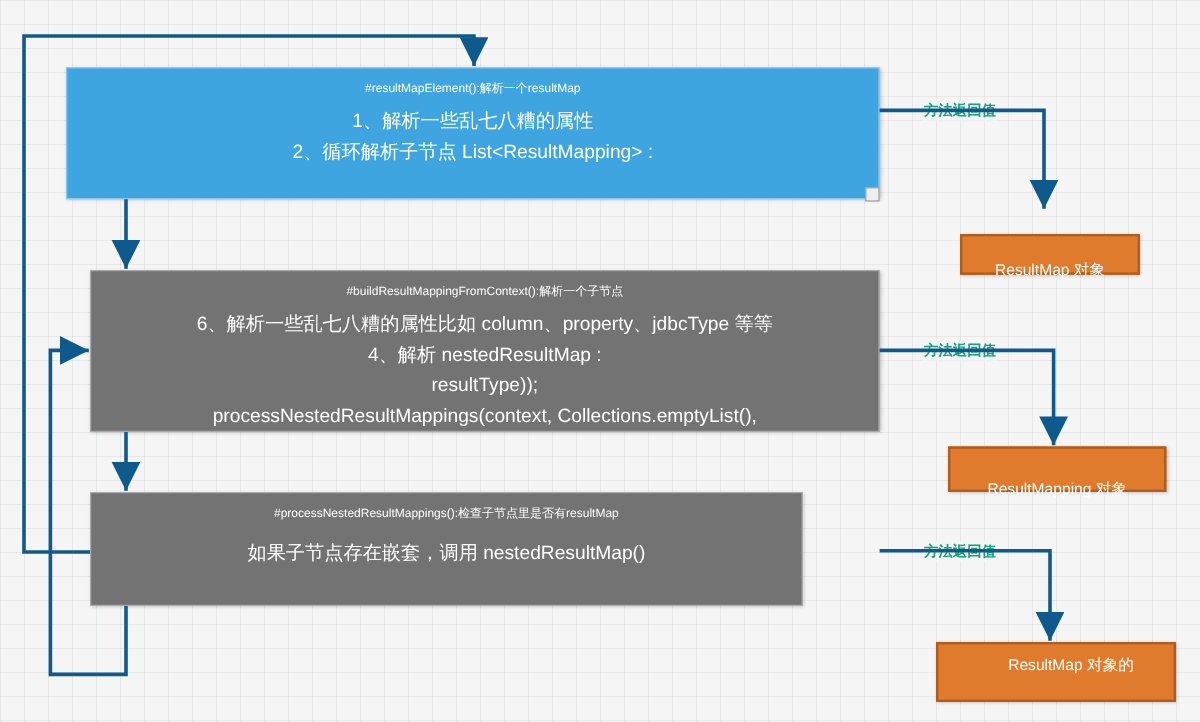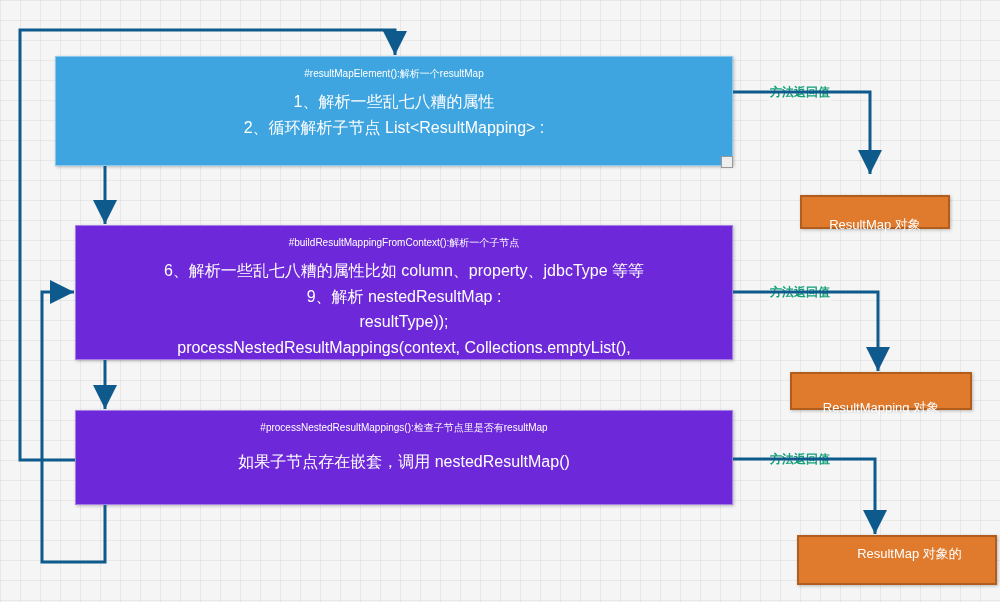--- a/index.html
+++ b/index.html
@@ -19,21 +19,21 @@
       position: absolute;
       color: #fff;
       padding: 10px 12px;
       text-align: center;
       border: 1px solid rgba(255,255,255,0.4);
       box-shadow: 1px 1px 3px rgba(0,0,0,0.25);
     }
     .node .title { font-size: 10px; margin-bottom: 8px; font-weight: normal; }
     .node .line { font-size: 16px; line-height: 1.6; }
     .blue { background-color: #3fa5e0; }
-    .teal { background-color: #6d28d9; }
+    .teal { background-color: #737373; }
     .orange { background-color: #e07b2e; border: 2px solid #b05d1d; }
     .orange .line { font-size: 13px; }
     .return-label {
       position: absolute;
       color: #15a07a;
       font-size: 12px;
       font-weight: bold;
       background: rgba(245,245,245,0.7);
       padding: 0 2px;
     }
@@ -61,40 +61,40 @@
 <div class="node blue" style="left:55px; top:56px; width:678px; height:110px;">
   <div class="title">#resultMapElement():解析一个resultMap</div>
   <div class="line">1、解析一些乱七八糟的属性</div>
   <div class="line">2、循环解析子节点 List&lt;ResultMapping&gt; :</div>
 </div>
 <div class="resize-handle" style="left:721px; top:156px;"></div>
 
 <div class="node teal" style="left:75px; top:225px; width:658px; height:135px;">
   <div class="title">#buildResultMappingFromContext():解析一个子节点</div>
   <div class="line">6、解析一些乱七八糟的属性比如 column、property、jdbcType 等等</div>
-  <div class="line">9、解析 nestedResultMap :</div>
+  <div class="line">4、解析 nestedResultMap :</div>
   <div class="line">resultType));</div>
   <div class="line">processNestedResultMappings(context, Collections.emptyList(),</div>
 </div>
 
-<div class="node teal" style="left:75px; top:410px; width:658px; height:95px;">
+<div class="node teal" style="left:75px; top:410px; width:594px; height:95px;">
   <div class="title">#processNestedResultMappings():检查子节点里是否有resultMap</div>
   <div style="height:6px;"></div>
   <div class="line">如果子节点存在嵌套，调用 nestedResultMap()</div>
 </div>
 
 <div class="node orange" style="left:800px; top:175px; width:150px; height:34px; padding-top:18px;margin-top:20px;">
   <div class="line">ResultMap 对象</div>
 </div>
 
 <div class="node orange" style="left:790px; top:372px; width:182px; height:34px; padding-top:24px;">
   <div class="line">ResultMapping 对象</div>
 </div>
 
-<div class="node orange" style="left:797px; top:535px; width:200px; height:50px; padding-top:7px;padding-left:37px;">
+<div class="node orange" style="left:780px; top:535px; width:200px; height:50px; padding-top:7px;padding-left:37px;">
   <div class="line">ResultMap 对象的</div>
 </div>
 
 <div class="return-label" style="left:768px; top:84px;">方法返回值</div>
 <div class="return-label" style="left:768px; top:284px;">方法返回值</div>
 <div class="return-label" style="left:768px; top:451px;">方法返回值</div>
 
 <svg class="arrows">
   <defs>
     <marker id="ah" markerWidth="10" markerHeight="10" refX="8" refY="4" orient="auto">

